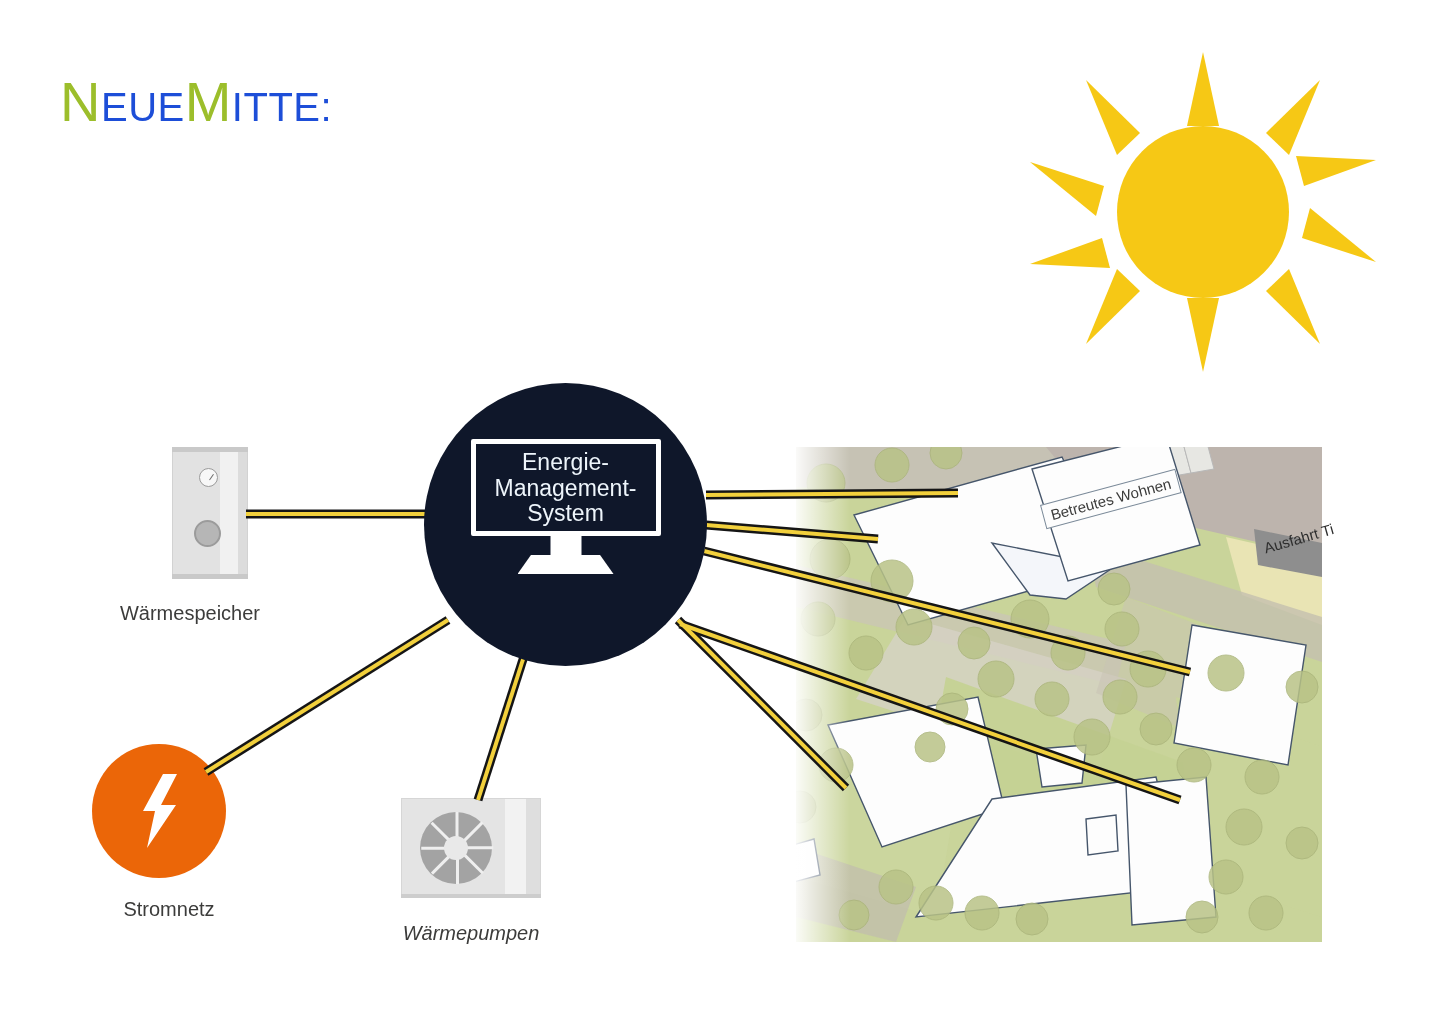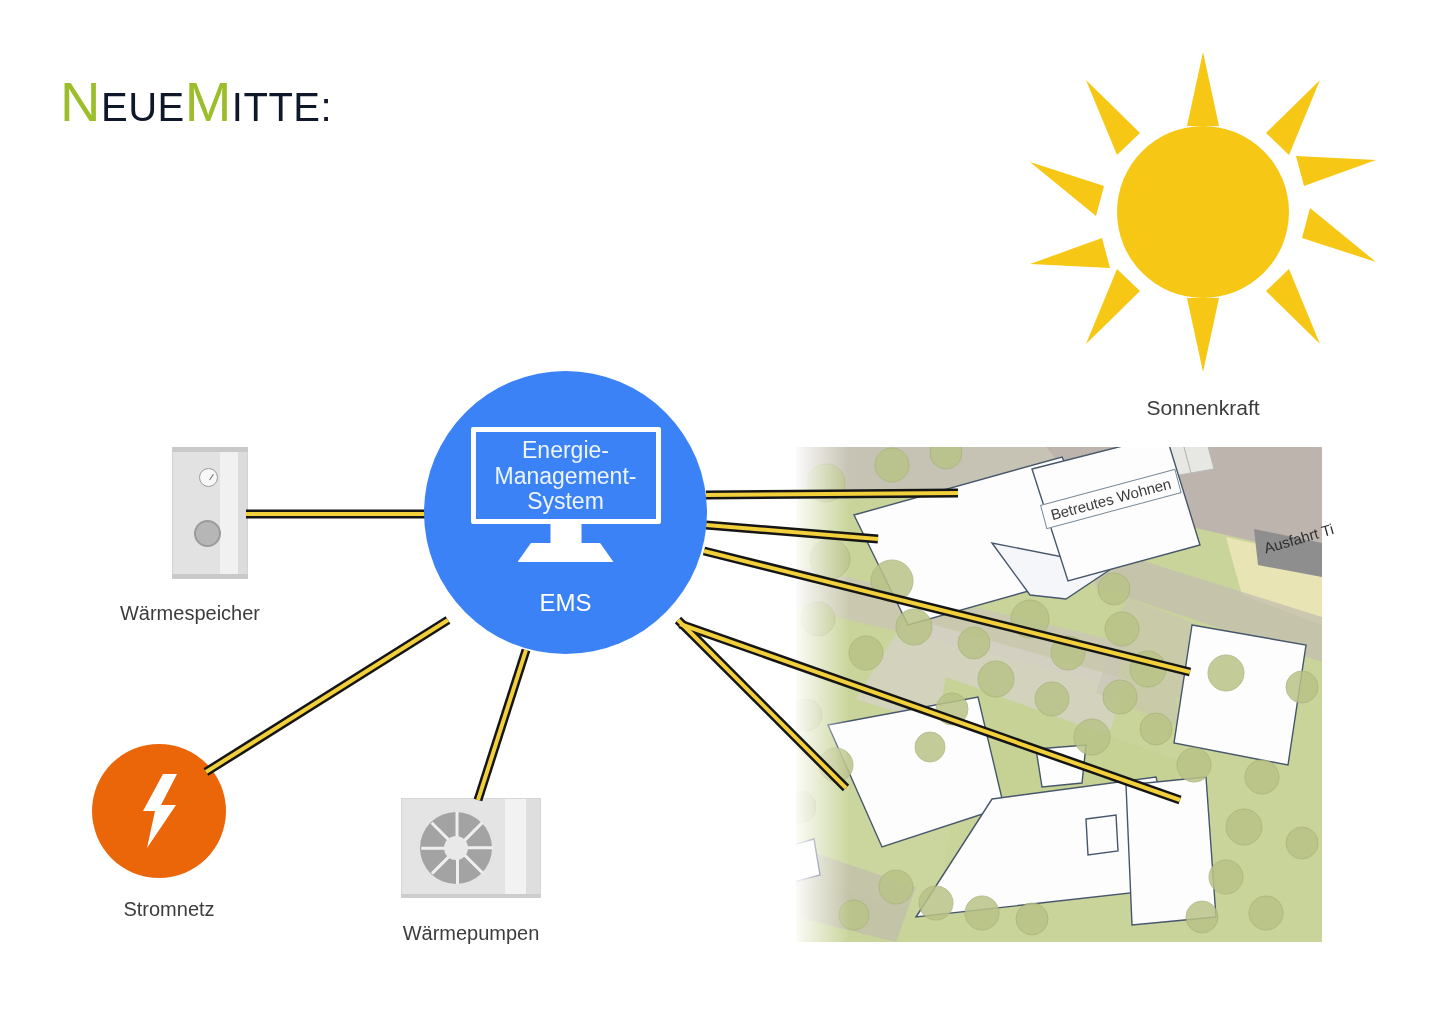--- a/index.html
+++ b/index.html
@@ -21,39 +21,39 @@
     font-family: "Liberation Sans", sans-serif;
     font-size: 56px;
     font-weight: 400;
     letter-spacing: 0.5px;
     white-space: nowrap;
     line-height: 1;
   }
   #brand-logo .cap { font-size: 56px; }
   #brand-logo .sm  { font-size: 40px; }
   .lg-green { color: #9CBE2B; }
-  .lg-blue  { color: #0f172a; }
+  .lg-blue  { color: #1d4ed8; }
 
   
   #sun-group {
     position: absolute; left: 1022px; top: 52px;
     width: 362px; height: 330px;
   }
   #sun-label {
     position: absolute; left: 1022px; top: 396px; width: 362px;
     text-align: center;
     font-size: 21px; color: #3c3c3b;
   }
 
   
   #ems-node {
-    position: absolute; left: 424px; top: 371px;
+    position: absolute; left: 424px; top: 383px;
     width: 283px; height: 283px;
     border-radius: 50%;
-    background: #3b82f6;
+    background: #0f172a;
     z-index: 40;
   }
   #ems-monitor {
     position: absolute; left: 50%; top: 56px;
     transform: translateX(-50%);
     width: 190px; height: 97px;
     border: 5px solid #ffffff;
     border-radius: 2px;
     display: flex; align-items: center; justify-content: center;
   }
@@ -135,21 +135,21 @@
     position:absolute; left:50%; top:50%;
     width:2.5px; height:36px; background:#efefef;
     transform-origin: top center;
   }
   #heatpump-hub {
     position:absolute; left:50%; top:50%; transform:translate(-50%,-50%);
     width:24px; height:24px; border-radius:50%; background:#e9e9e9;
   }
   #heatpump-label {
     position:absolute; left:371px; top:922px; width:200px; text-align:center;
-    font-size:20px; color:#3c3c3b;
+    font-size:20px; color:#3c3c3b;font-style:italic;
   }
 
   
   #site-map {
     position:absolute; left:796px; top:447px; width:526px; height:495px;
     overflow:hidden; z-index:10;
     background:#cfd0bf;
   }
   #site-map svg { display:block; }
   #map-left-fade {
@@ -213,21 +213,20 @@
         <polygon points="354,210 280,186 288,156"></polygon>
         <polygon points="8,212 80,186 88,216"></polygon>
         <polygon points="354,108 282,134 274,104"></polygon>
         <polygon points="64,28 118,81 95,103"></polygon>
         <polygon points="298,292 244,239 267,217"></polygon>
         <polygon points="298,28 244,81 267,103"></polygon>
         <polygon points="64,292 118,239 95,217"></polygon>
       </g>
     </svg>
   </div>
-  <div id="sun-label">Sonnenkraft</div>
 
   <div id="site-map">
     <svg width="526" height="495" viewBox="0 0 526 495">
       <defs>
         <pattern id="treePat" width="1" height="1"></pattern>
       </defs>
 
       <rect x="0" y="0" width="526" height="495" fill="#C9D49A"></rect>
 
       <polygon points="220,0 526,0 526,110 300,58" fill="#BDB4AD"></polygon>
@@ -389,21 +388,20 @@
   </svg>
 
   <div id="ems-node">
     <div id="ems-monitor">
       <div id="ems-monitor-text">Energie-
 Management-
 System</div>
     </div>
     <div id="ems-neck"></div>
     <div id="ems-base-shape"></div>
-    <div id="ems-caption">EMS</div>
   </div>
 
   <div id="heatstore-node">
     <div id="heatstore-body"></div>
     <div id="heatstore-top"></div>
     <div id="heatstore-bottom"></div>
     <div id="heatstore-gauge"></div>
     <div id="heatstore-port"></div>
   </div>
   <div id="heatstore-label">Wärmespeicher</div>

